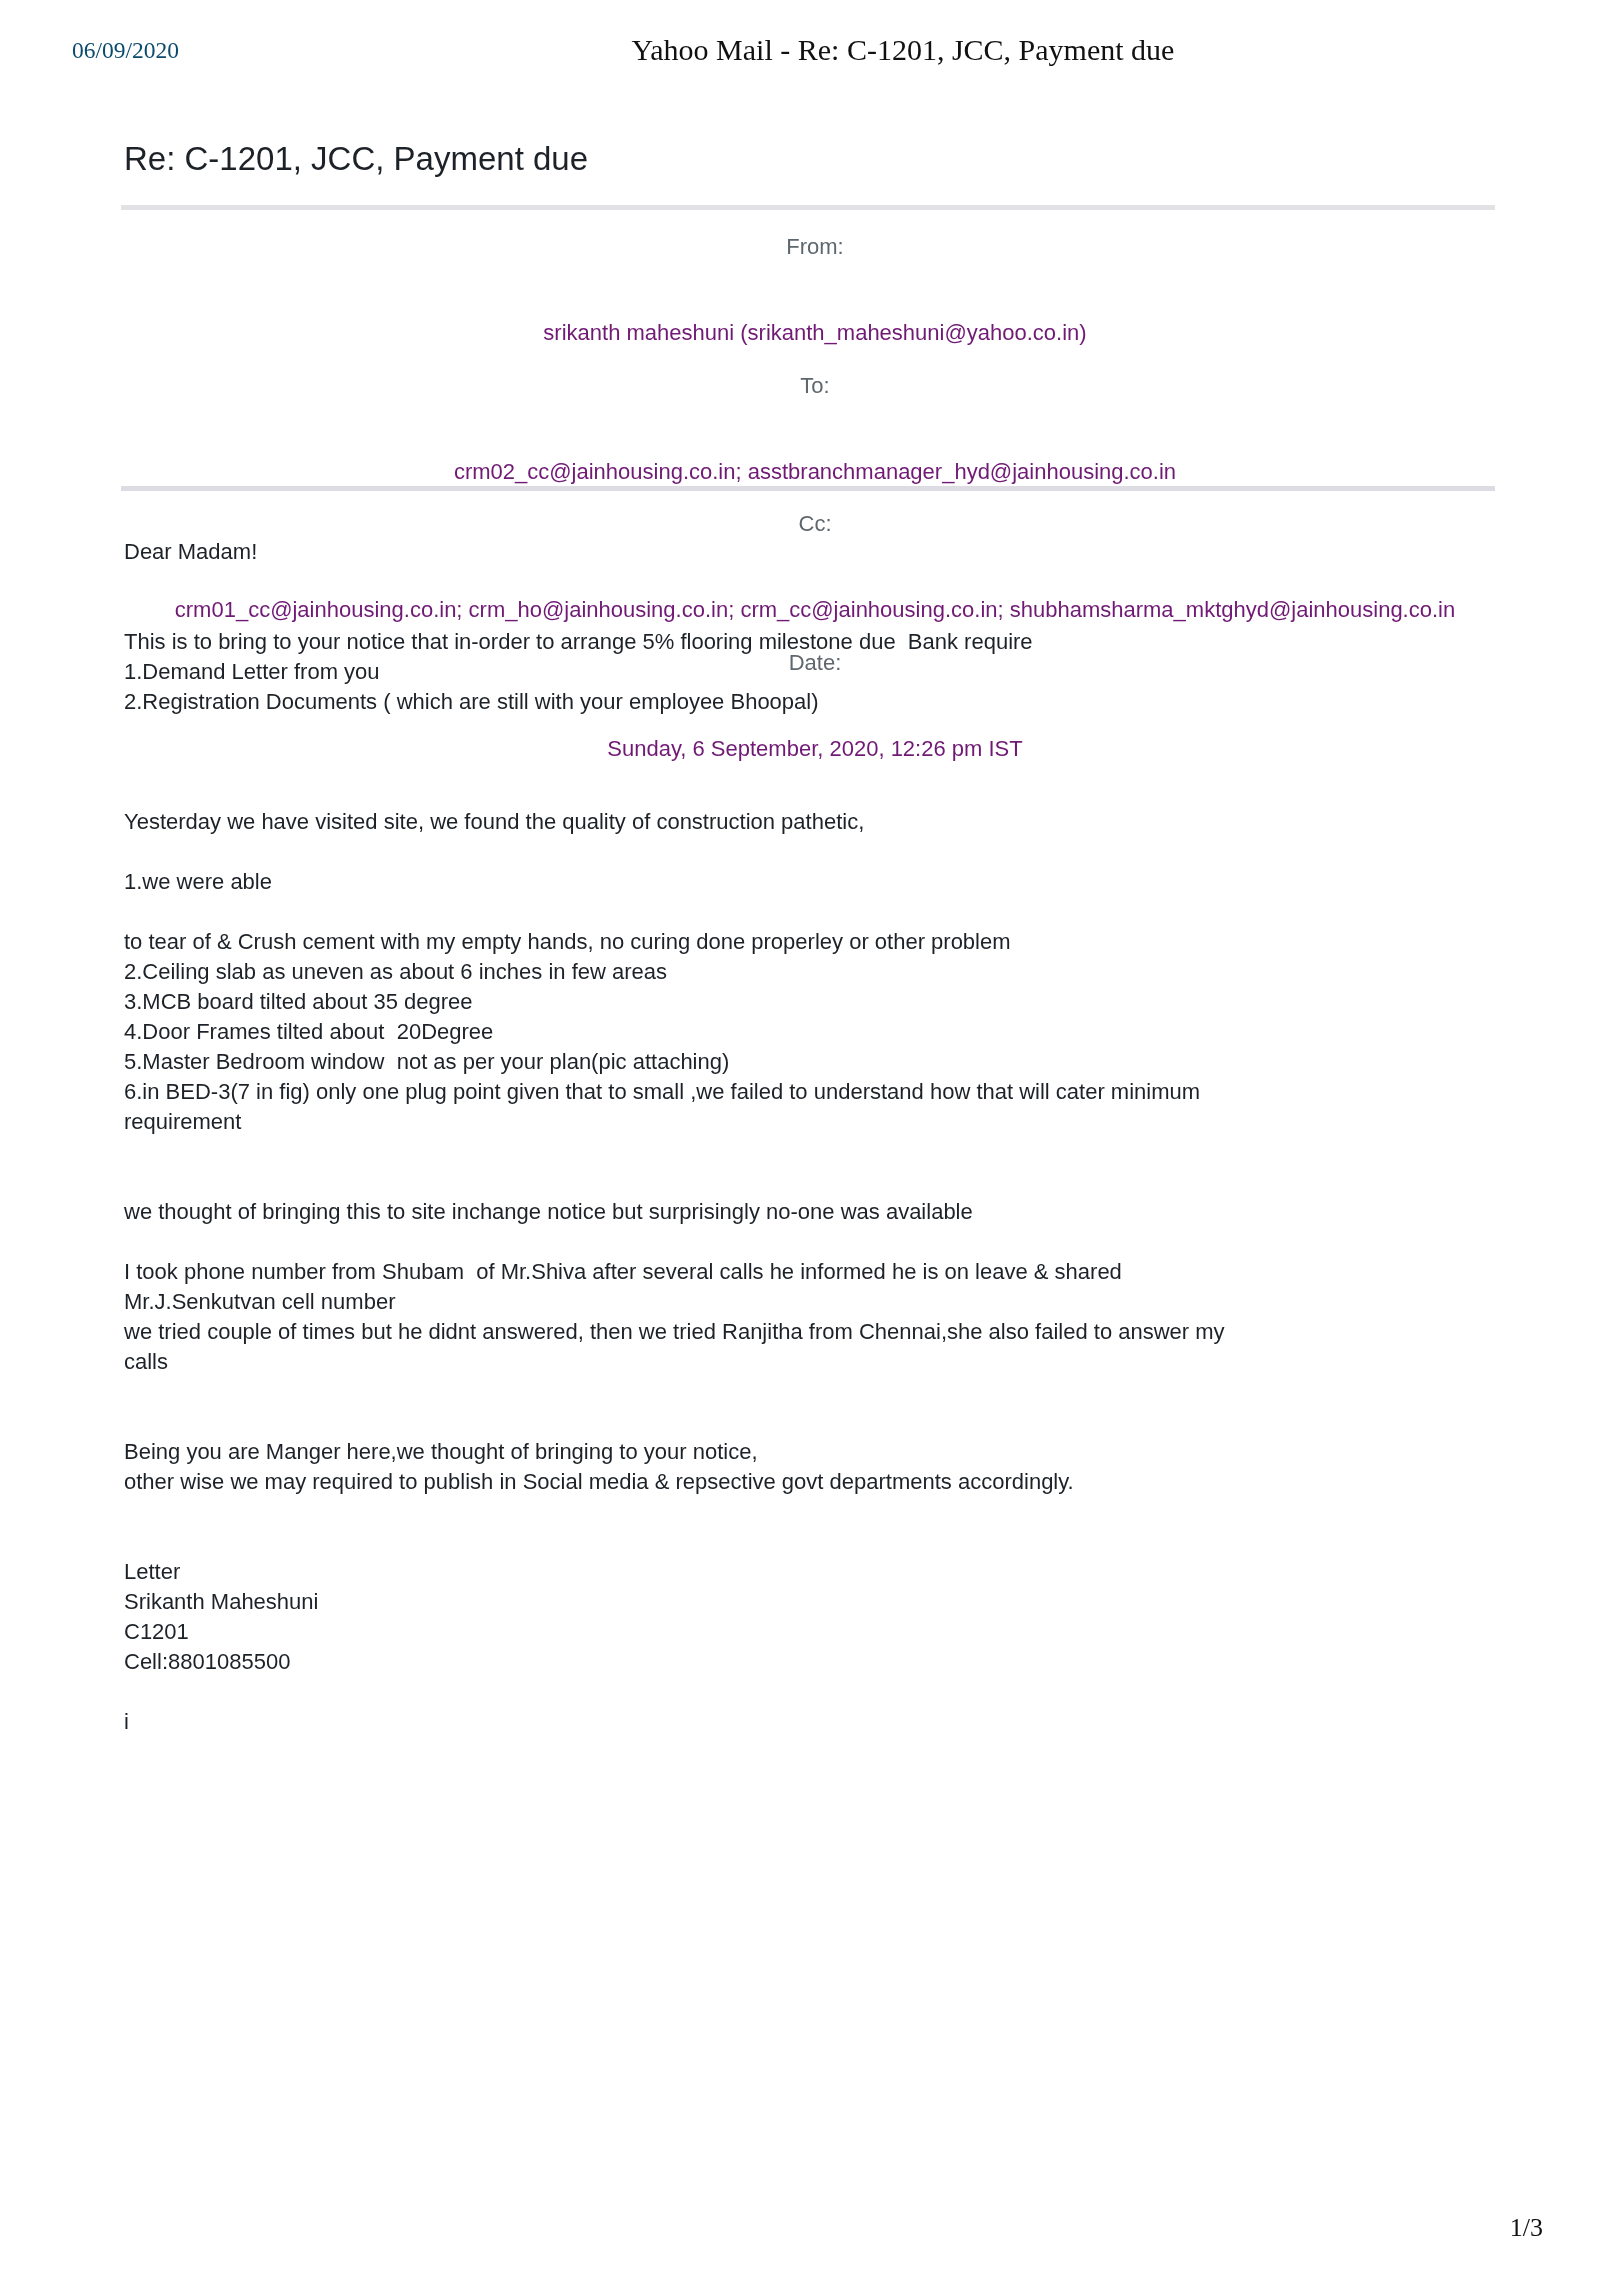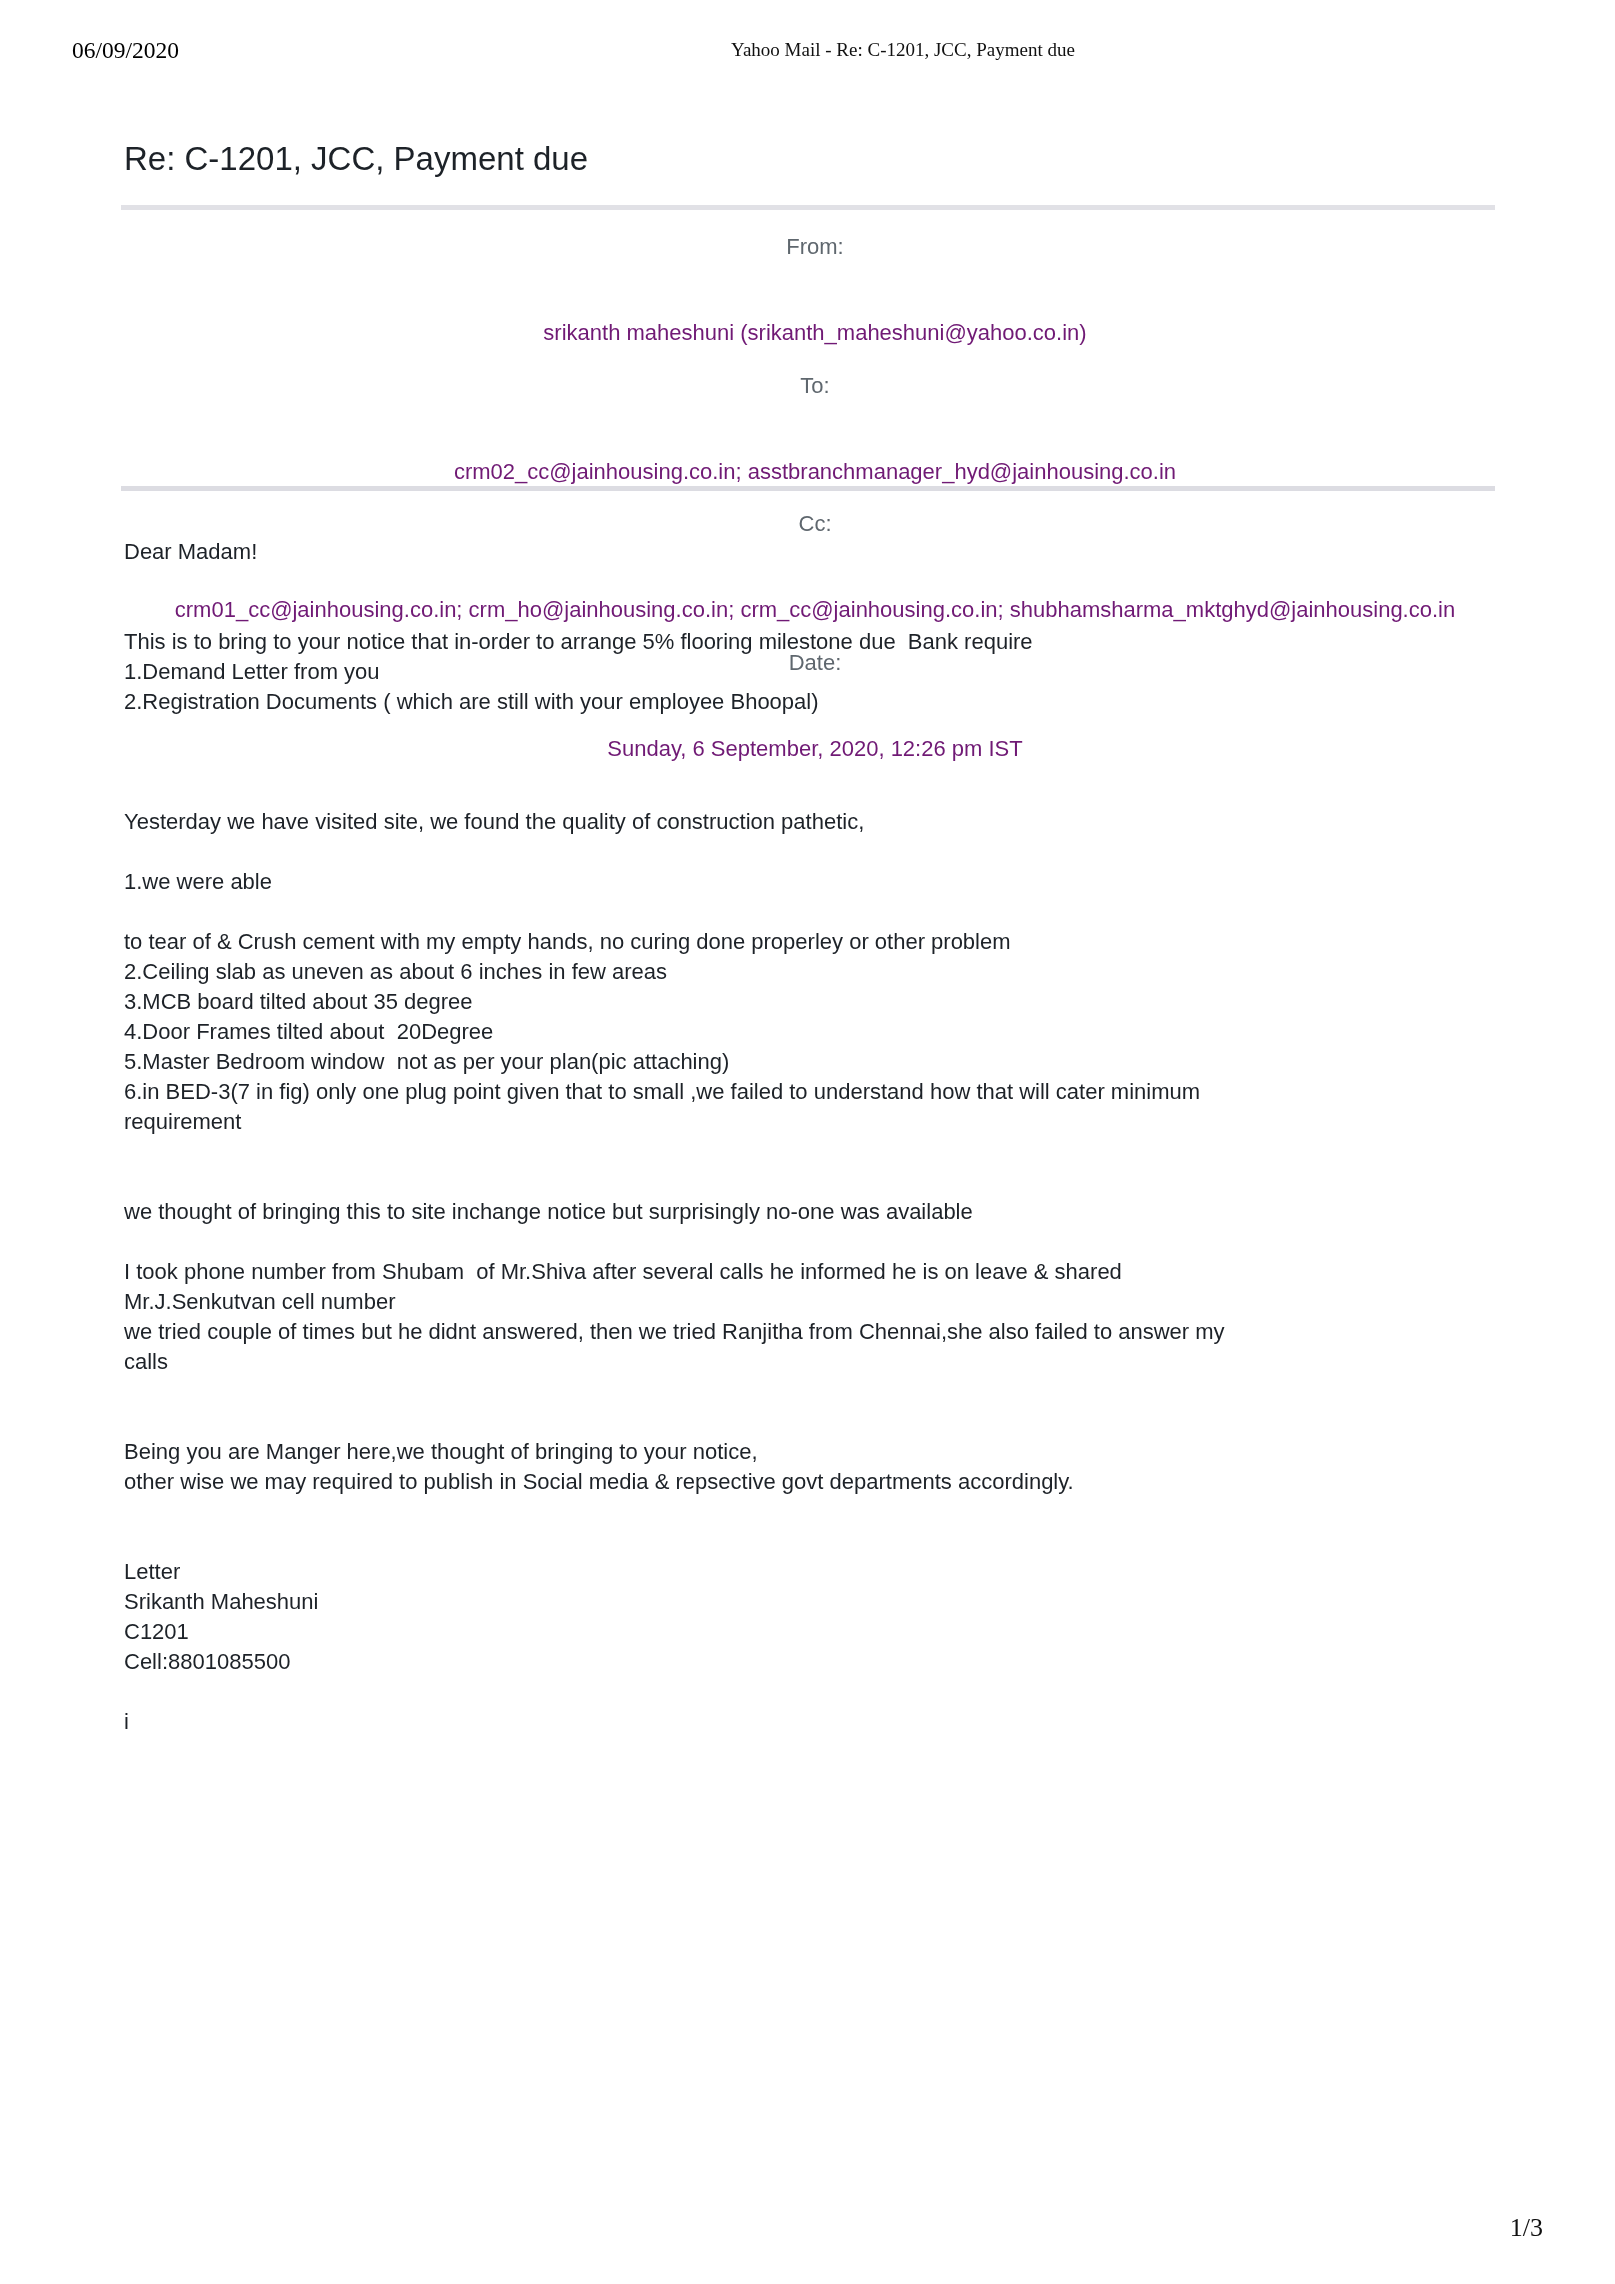--- a/index.html
+++ b/index.html
@@ -14,30 +14,30 @@
   }
 
   
   .print-date {
     position: absolute;
     left: 72px;
     top: 37px;
     font-family: "Liberation Serif", serif;
     font-size: 23.5px;
     line-height: 26px;
-    color: #000000;
+    color: #0c4a6e;
     white-space: pre;
   }
   .print-title {
     position: absolute;
     left: 903px;
     top: 37px;
     transform: translateX(-50%);
     font-family: "Liberation Serif", serif;
-    font-size: 19px;
+    font-size: 30px;
     line-height: 26px;
     color: #111111;
     white-space: pre;
   }
   .print-footer {
     position: absolute;
     top: 2215px;
     right: 73px;
     font-family: "Liberation Serif", serif;
     font-size: 26px;

